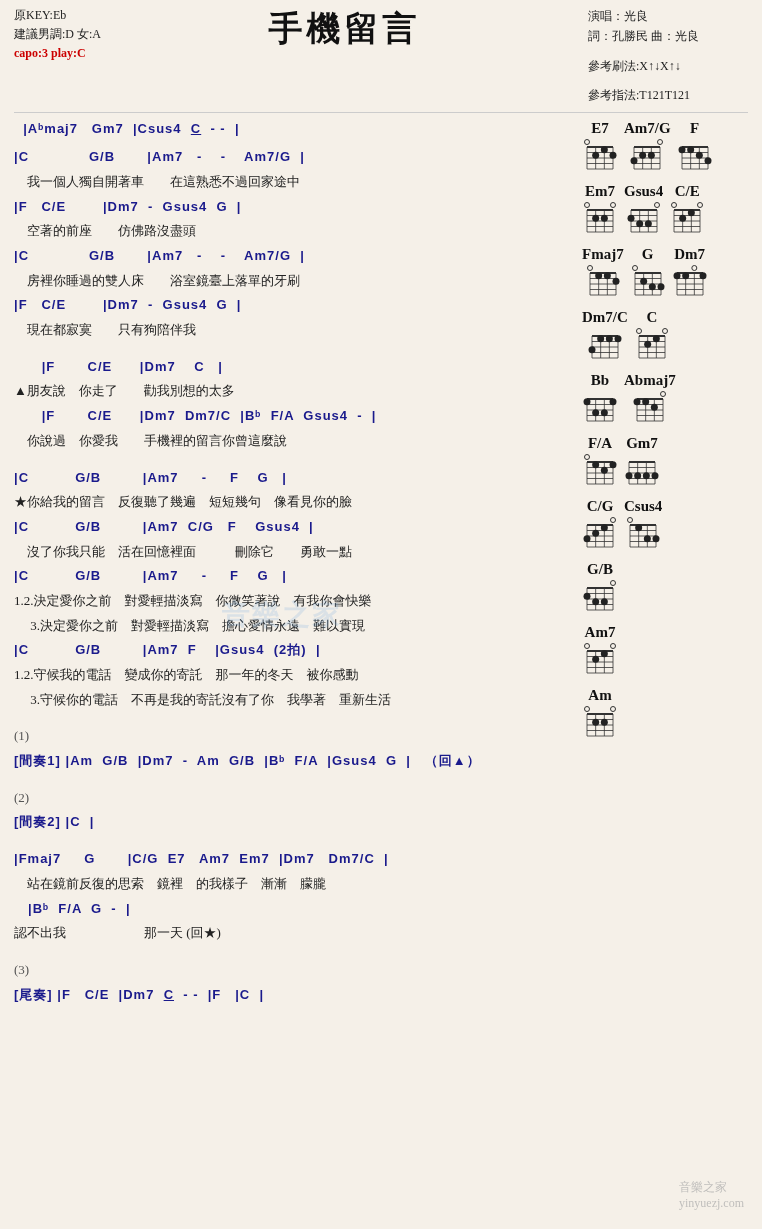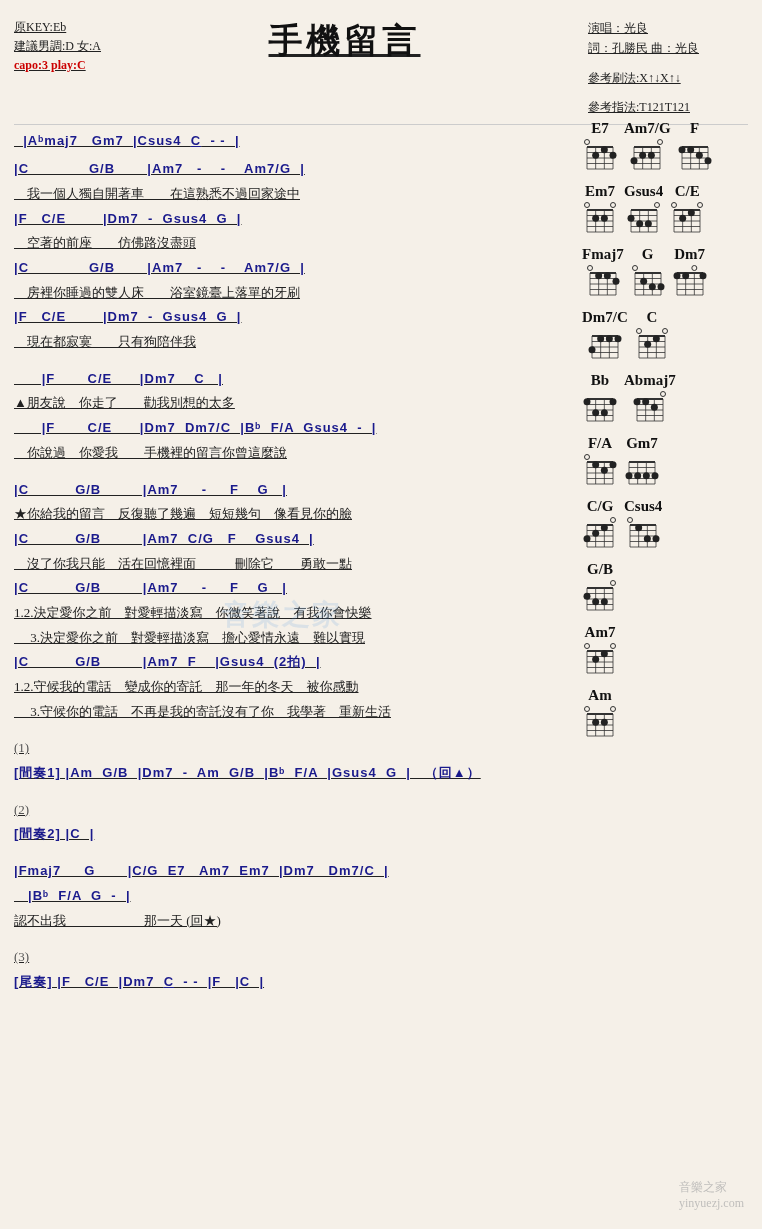--- a/index.html
+++ b/index.html
@@ -10,23 +10,22 @@
       font-family: 'SimSun', 'STSong', serif;
       font-size: 13px;
       color: #222;
       position: relative;
       overflow-x: hidden;
     }
     .page {
       width: 762px;
       min-height: 1229px;
       background: #f5f0e8;
-      padding: 18px 14px;
+      padding: 6px 14px;
       position: relative;
-      text-decoration: underline;
     }
     .header {
       display: flex;
       justify-content: space-between;
       align-items: flex-start;
       margin-bottom: 6px;
     }
     .header-left {
       font-size: 12px;
       line-height: 1.6;
@@ -608,20 +607,21 @@
         <div class="chord-line">[間奏1] |Am  G/B  |Dm7  -  Am  G/B  |Bᵇ  F/A  |Gsus4  G  |　（回▲）</div>
       </div>
       <div style="height: 8px;"></div>
       <div class="section">
         <div class="lyric-line" style="color: rgb(85, 85, 85);">(2)</div>
         <div class="chord-line">[間奏2] |C  |</div>
       </div>
       <div style="height: 8px;"></div>
       <div class="section">
         <div class="chord-line">|Fmaj7     G       |C/G  E7   Am7  Em7  |Dm7   Dm7/C  |</div>
+        <div class="lyric-line">　站在鏡前反復的思索　鏡裡　的我樣子　漸漸　朦朧</div>
         <div class="chord-line">　|Bᵇ  F/A  G  -  |</div>
         <div class="lyric-line">認不出我　　　　　　那一天 (回★)</div>
       </div>
       <div style="height: 8px;"></div>
       <div class="section">
         <div class="lyric-line" style="color: rgb(85, 85, 85);">(3)</div>
         <div class="chord-line">[尾奏] |F   C/E  |Dm7  <u>C</u>  - -  |F   |C  |</div>
       </div>
     </div>
 

